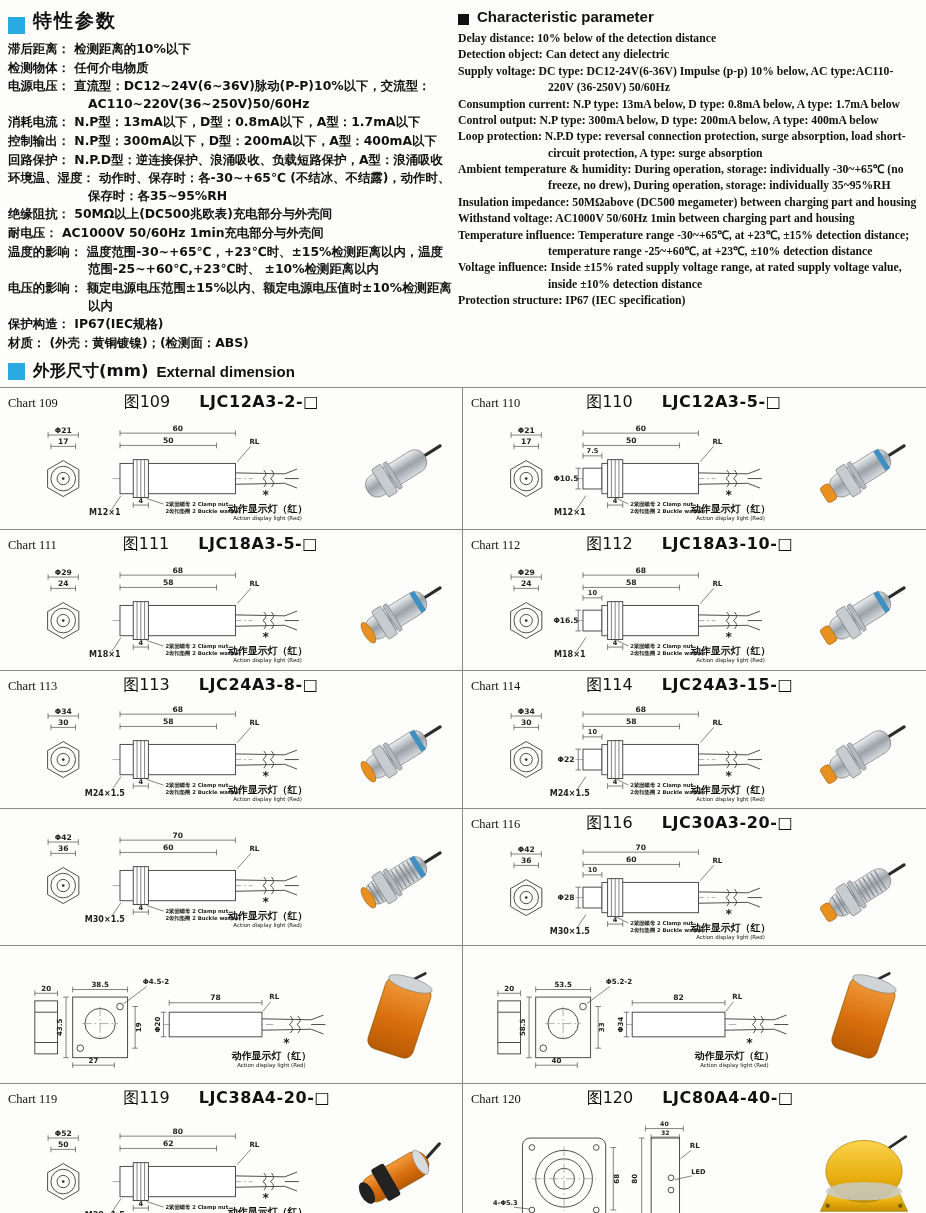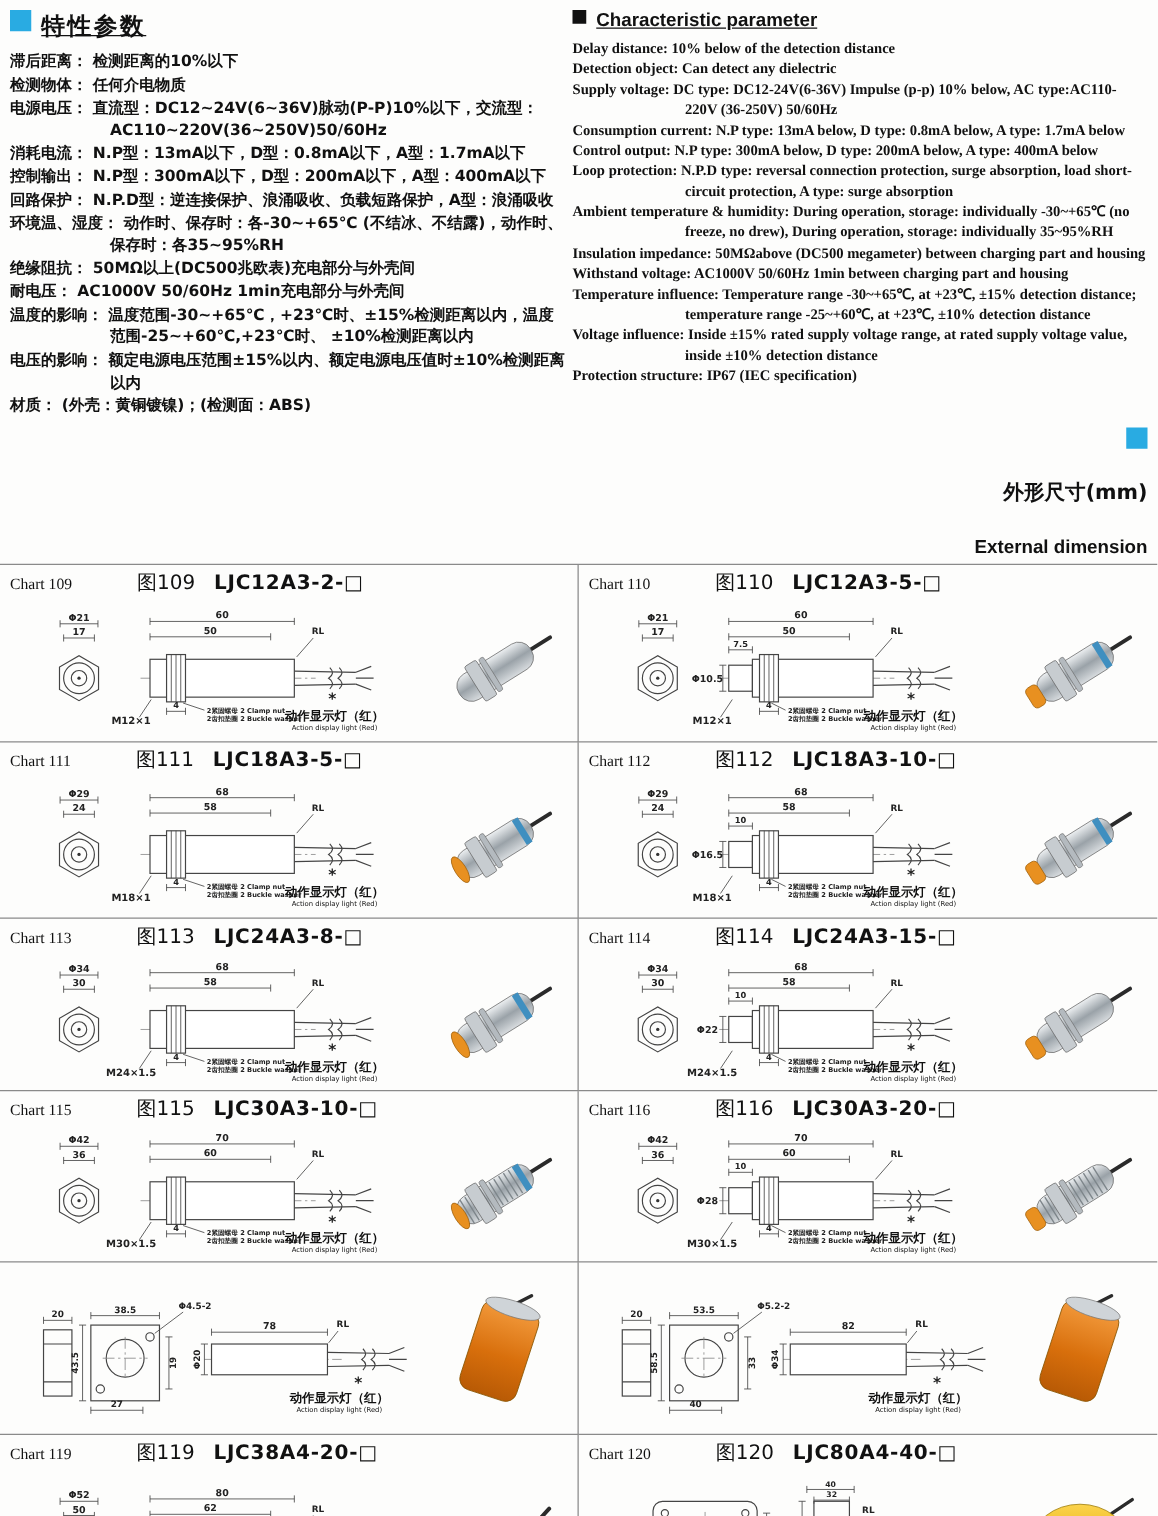--- a/index.html
+++ b/index.html
@@ -1,38 +1,38 @@
 <!DOCTYPE html>
 <html><head>
 <meta charset="utf-8">
 <style>
   html,body{margin:0;padding:0;}
   body{width:926px;height:1213px;background:#fdfdfc;color:#111;overflow:hidden;
        font-family:"DejaVu Sans","Liberation Sans",sans-serif;}
   .top{display:flex;padding:6px 8px 2px 8px;}
   .col-cn{width:446px;flex:none;}
   .col-en{flex:1;padding-left:4px;}
-  .sec-head{display:flex;align-items:flex-start;gap:8px;margin:2px 0 6px 0;text-decoration:underline;}
+  .sec-head{display:flex;align-items:flex-end;gap:8px;margin:2px 0 6px 0;}
   .sq{display:inline-block;flex:none;}
   .sq.blue{width:17px;height:17px;background:#29abe2;}
   .sq.black{width:11px;height:11px;background:#111;}
   .cn-title{font-size:19px;font-weight:bold;letter-spacing:2px;}
   .en-title{font-size:15px;font-weight:bold;font-family:"Liberation Sans",sans-serif;}
   .cn-spec{font-size:12.4px;font-weight:bold;line-height:1.42;padding-left:80px;text-indent:-80px;margin:0 0 1px 0;}
   .en-spec{font-size:11.7px;font-weight:bold;line-height:1.4;padding-left:90px;text-indent:-90px;
            font-family:"Liberation Serif",serif;margin:0;}
-  .dim-head{display:flex;align-items:flex-end;gap:24px;padding:6px 8px 5px 8px;flex-direction:column;}
+  .dim-head{display:flex;align-items:center;gap:8px;padding:6px 8px 5px 8px;}
   .dim-cn{font-size:16.5px;font-weight:bold;}
   .dim-en{font-size:15px;font-weight:bold;font-family:"Liberation Sans",sans-serif;}
   #charts-grid{display:grid;grid-template-columns:463px 463px;
                grid-template-rows:142px 141px 138px 137px 138px 155px;
                border-top:1px solid #8a8a8a;}
   .cell{border-bottom:1px solid #8a8a8a;padding:2px 4px 0 6px;display:flex;flex-direction:column;overflow:hidden;}
   .cell.left{border-right:1px solid #8a8a8a;}
-  .cell-title{display:flex;align-items:baseline;gap:5px;padding:2px 0 0 2px;flex:none;}
+  .cell-title{display:flex;align-items:baseline;gap:19px;padding:2px 0 0 2px;flex:none;}
   .chart-en{font-family:"Liberation Serif",serif;font-size:12.5px;}
   .chart-cn{font-weight:normal;font-size:16px;padding-left:47px;}
   .model{font-size:16px;font-weight:bold;letter-spacing:0.6px;margin-left:10px;}
   .cell-body{flex:1;display:flex;align-items:center;justify-content:space-between;}
   svg.drawing{width:334px;height:106px;flex:none;}
   svg.photo{width:112px;height:100px;flex:none;margin-right:2px;}
   .pl{fill:none;stroke:#444;stroke-width:1;}
   .plf{fill:#fff;stroke:#444;stroke-width:1;}
   .dl{stroke:#444;stroke-width:0.7;fill:none;}
   .cl{stroke:#888;stroke-width:0.7;stroke-dasharray:10 3 2 3;fill:none;}
@@ -54,20 +54,21 @@
         <div class="spec cn-spec"><span class="lab">检测物体：</span> 任何介电物质</div>
         <div class="spec cn-spec"><span class="lab">电源电压：</span> 直流型：DC12~24V(6~36V)脉动(P-P)10%以下，交流型：AC110~220V(36~250V)50/60Hz</div>
         <div class="spec cn-spec"><span class="lab">消耗电流：</span> N.P型：13mA以下，D型：0.8mA以下，A型：1.7mA以下</div>
         <div class="spec cn-spec"><span class="lab">控制输出：</span> N.P型：300mA以下，D型：200mA以下，A型：400mA以下</div>
         <div class="spec cn-spec"><span class="lab">回路保护：</span> N.P.D型：逆连接保护、浪涌吸收、负载短路保护，A型：浪涌吸收</div>
         <div class="spec cn-spec"><span class="lab">环境温、湿度：</span> 动作时、保存时：各-30~+65℃ (不结冰、不结露)，动作时、保存时：各35~95%RH</div>
         <div class="spec cn-spec"><span class="lab">绝缘阻抗：</span> 50MΩ以上(DC500兆欧表)充电部分与外壳间</div>
         <div class="spec cn-spec"><span class="lab">耐电压：</span> AC1000V 50/60Hz 1min充电部分与外壳间</div>
         <div class="spec cn-spec"><span class="lab">温度的影响：</span> 温度范围-30~+65℃，+23℃时、±15%检测距离以内，温度范围-25~+60℃,+23℃时、 ±10%检测距离以内</div>
         <div class="spec cn-spec"><span class="lab">电压的影响：</span> 额定电源电压范围±15%以内、额定电源电压值时±10%检测距离以内</div>
+        <div class="spec cn-spec"><span class="lab">保护构造：</span> IP67(IEC规格)</div>
         <div class="spec cn-spec"><span class="lab">材质：</span> (外壳：黄铜镀镍)；(检测面：ABS)</div>
       </div>
   </div>
   <div class="col-en">
     <div class="sec-head">
       <span class="sq black"></span>
       <span class="en-title">Characteristic parameter</span>
     </div>
     <div id="en-specs">
         <div class="spec en-spec"><span class="lab">Delay distance:</span> 10% below of the detection distance</div>
@@ -561,25 +562,20 @@
             <line x1="88" y1="55" x2="112" y2="55" stroke="#2b2b2b" stroke-width="3.5" stroke-linecap="round"></line>
             <rect x="18" y="42" width="74" height="26" rx="12" fill="url(#g5)" stroke="#666" stroke-width="0.6"></rect>
             <rect x="34" y="37" width="12" height="36" rx="2" fill="#c7ccd0" stroke="#666" stroke-width="0.6"></rect>
             <rect x="48" y="38" width="5" height="34" rx="2" fill="#b4babf" stroke="#666" stroke-width="0.5"></rect>
             <rect x="8" y="45" width="12" height="20" rx="4" fill="#e89020" stroke="#9c5c06" stroke-width="0.6"></rect>
           </g>
         </svg>
       </div>
     </div>
     <div class="cell left">
-      <div class="cell-title">
-        <span class="chart-en">Chart 115</span>
-        <span class="chart-cn">图115</span>
-        <span class="model">LJC30A3-10-□</span>
-      </div>
       <div class="cell-body">
         <svg class="drawing" viewBox="0 0 312 112" xmlns="http://www.w3.org/2000/svg">
           <polygon class="pl" points="56.5,73.5 40.0,83.0 23.5,73.5 23.5,54.5 40.0,45.0 56.5,54.5"></polygon>
           <circle class="pl" cx="40" cy="64" r="13"></circle>
           <circle class="pl" cx="40" cy="64" r="6.5"></circle>
           <circle cx="40" cy="64" r="1.4" fill="#333"></circle>
           <line class="dl" x1="24" y1="18" x2="56" y2="18"></line>
           <line class="dl" x1="24" y1="15" x2="24" y2="21"></line>
           <line class="dl" x1="56" y1="15" x2="56" y2="21"></line>
           <text class="dt" x="40" y="15.5" font-size="8">Φ42</text>

